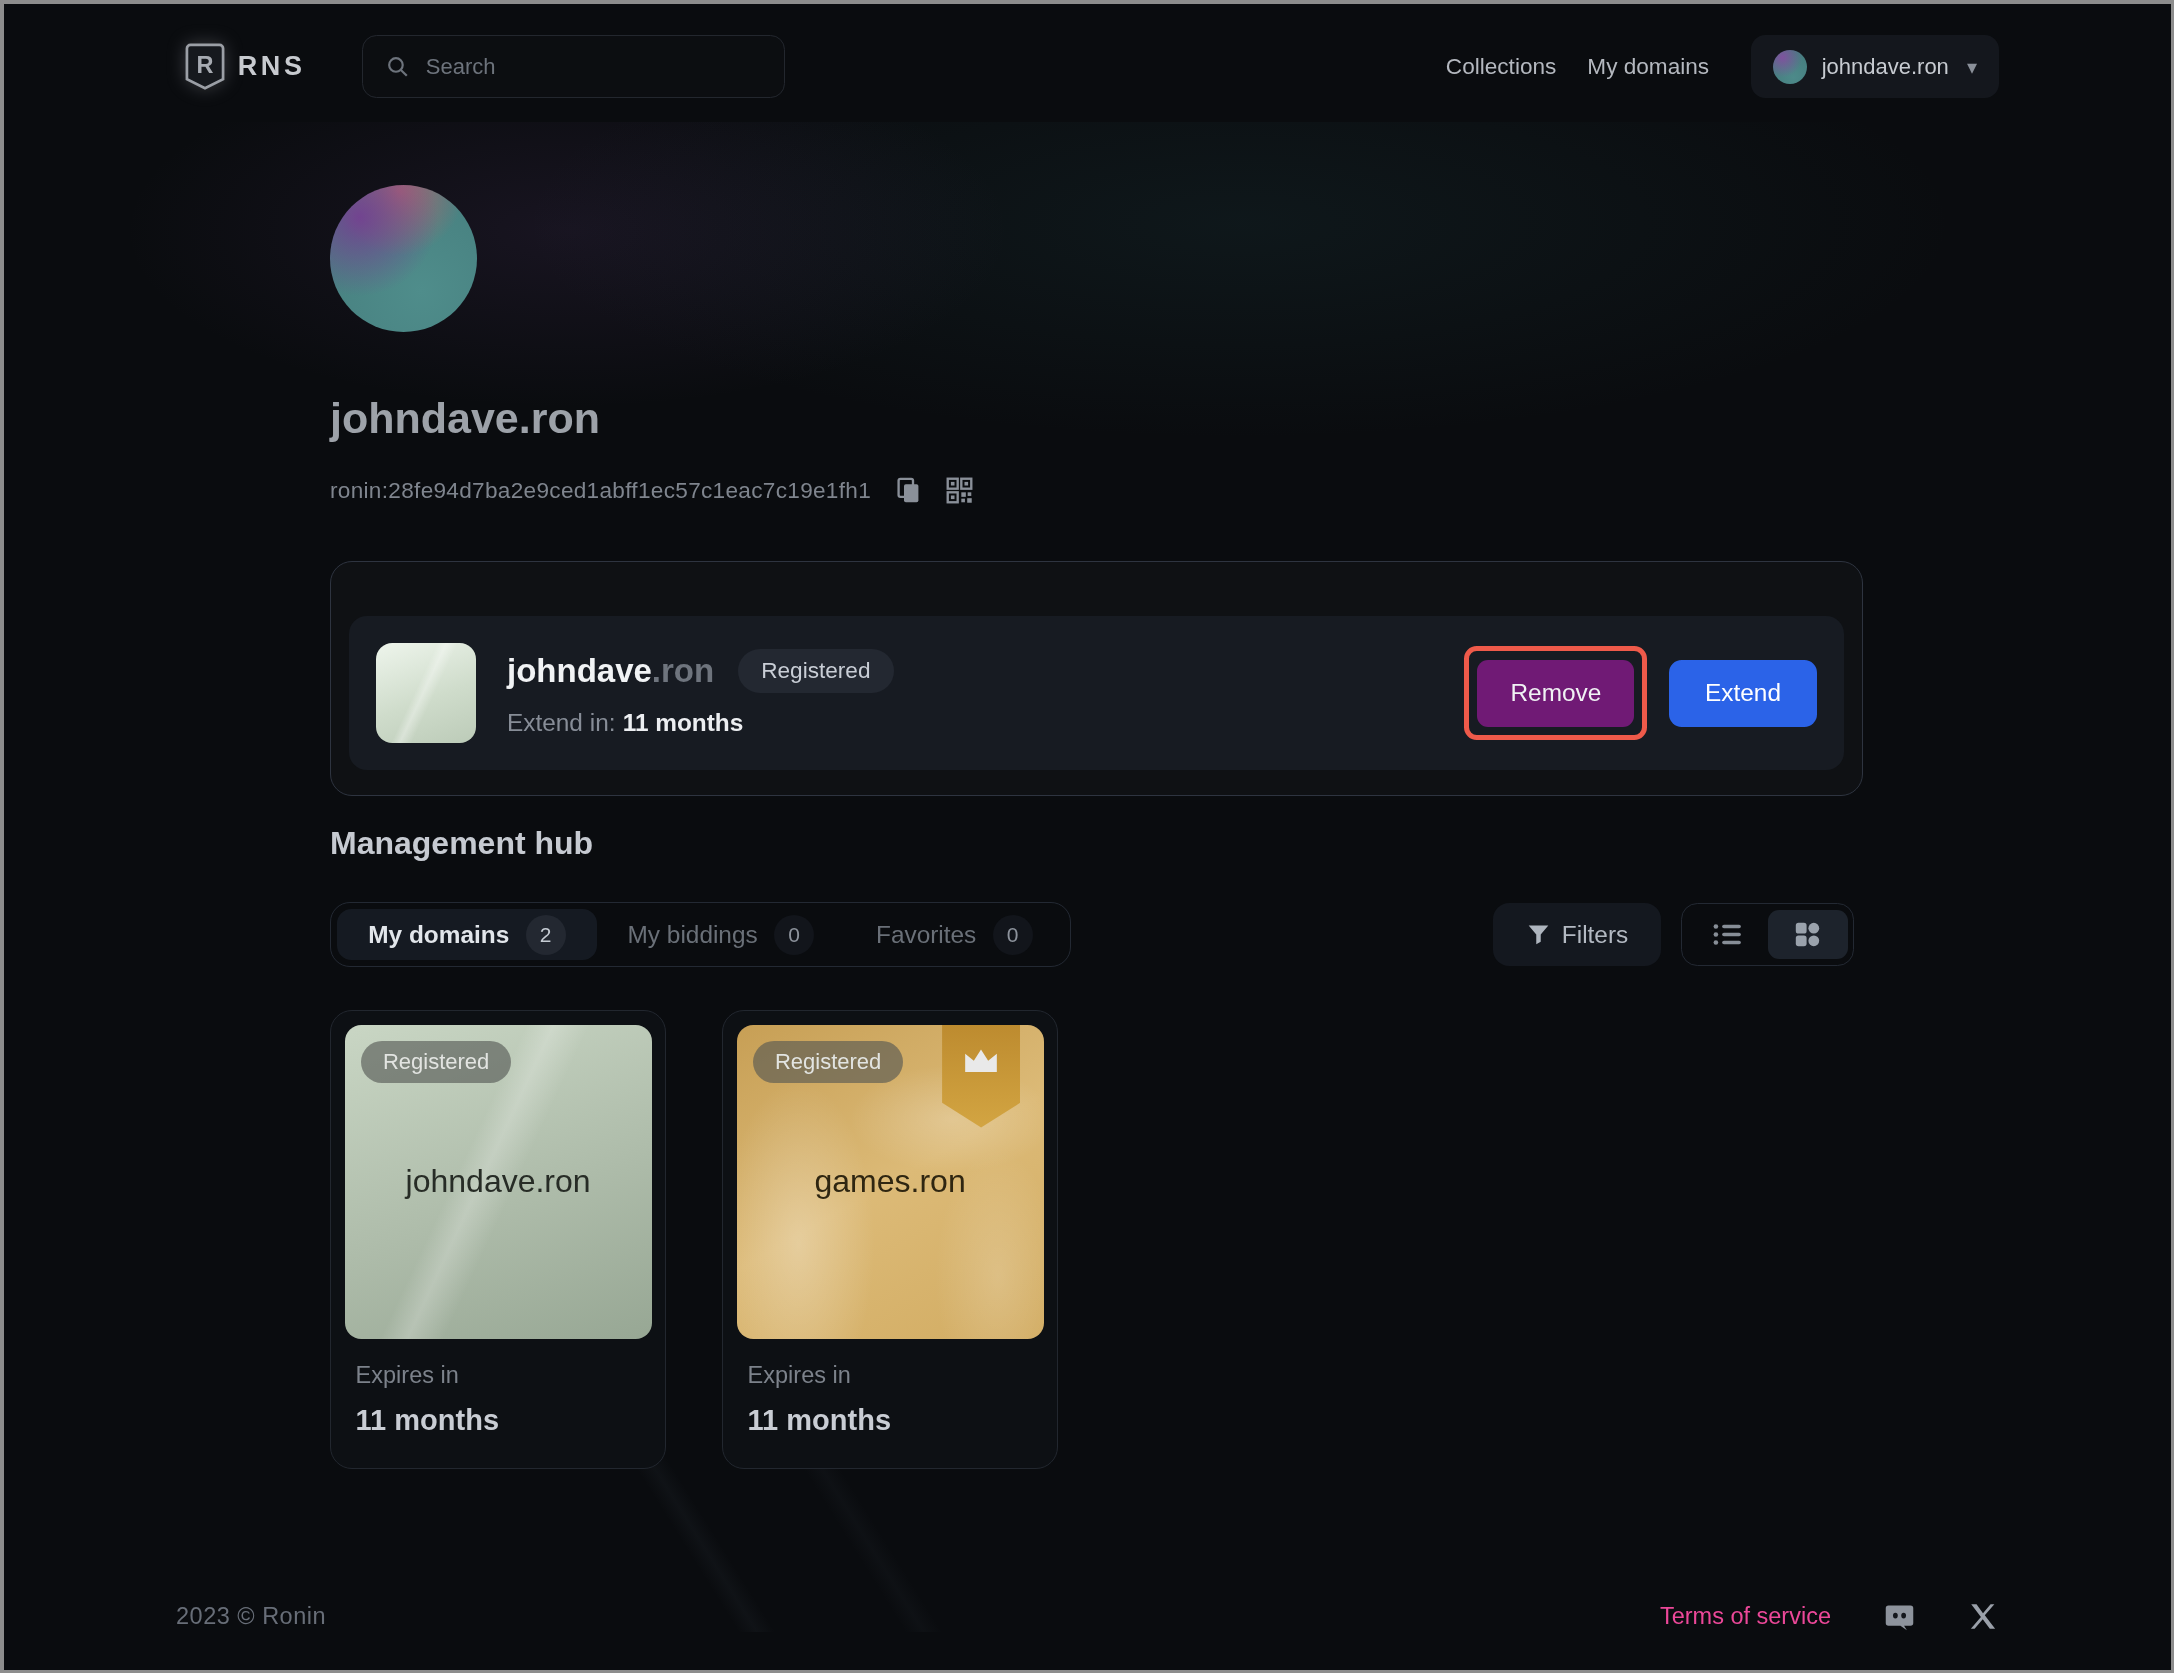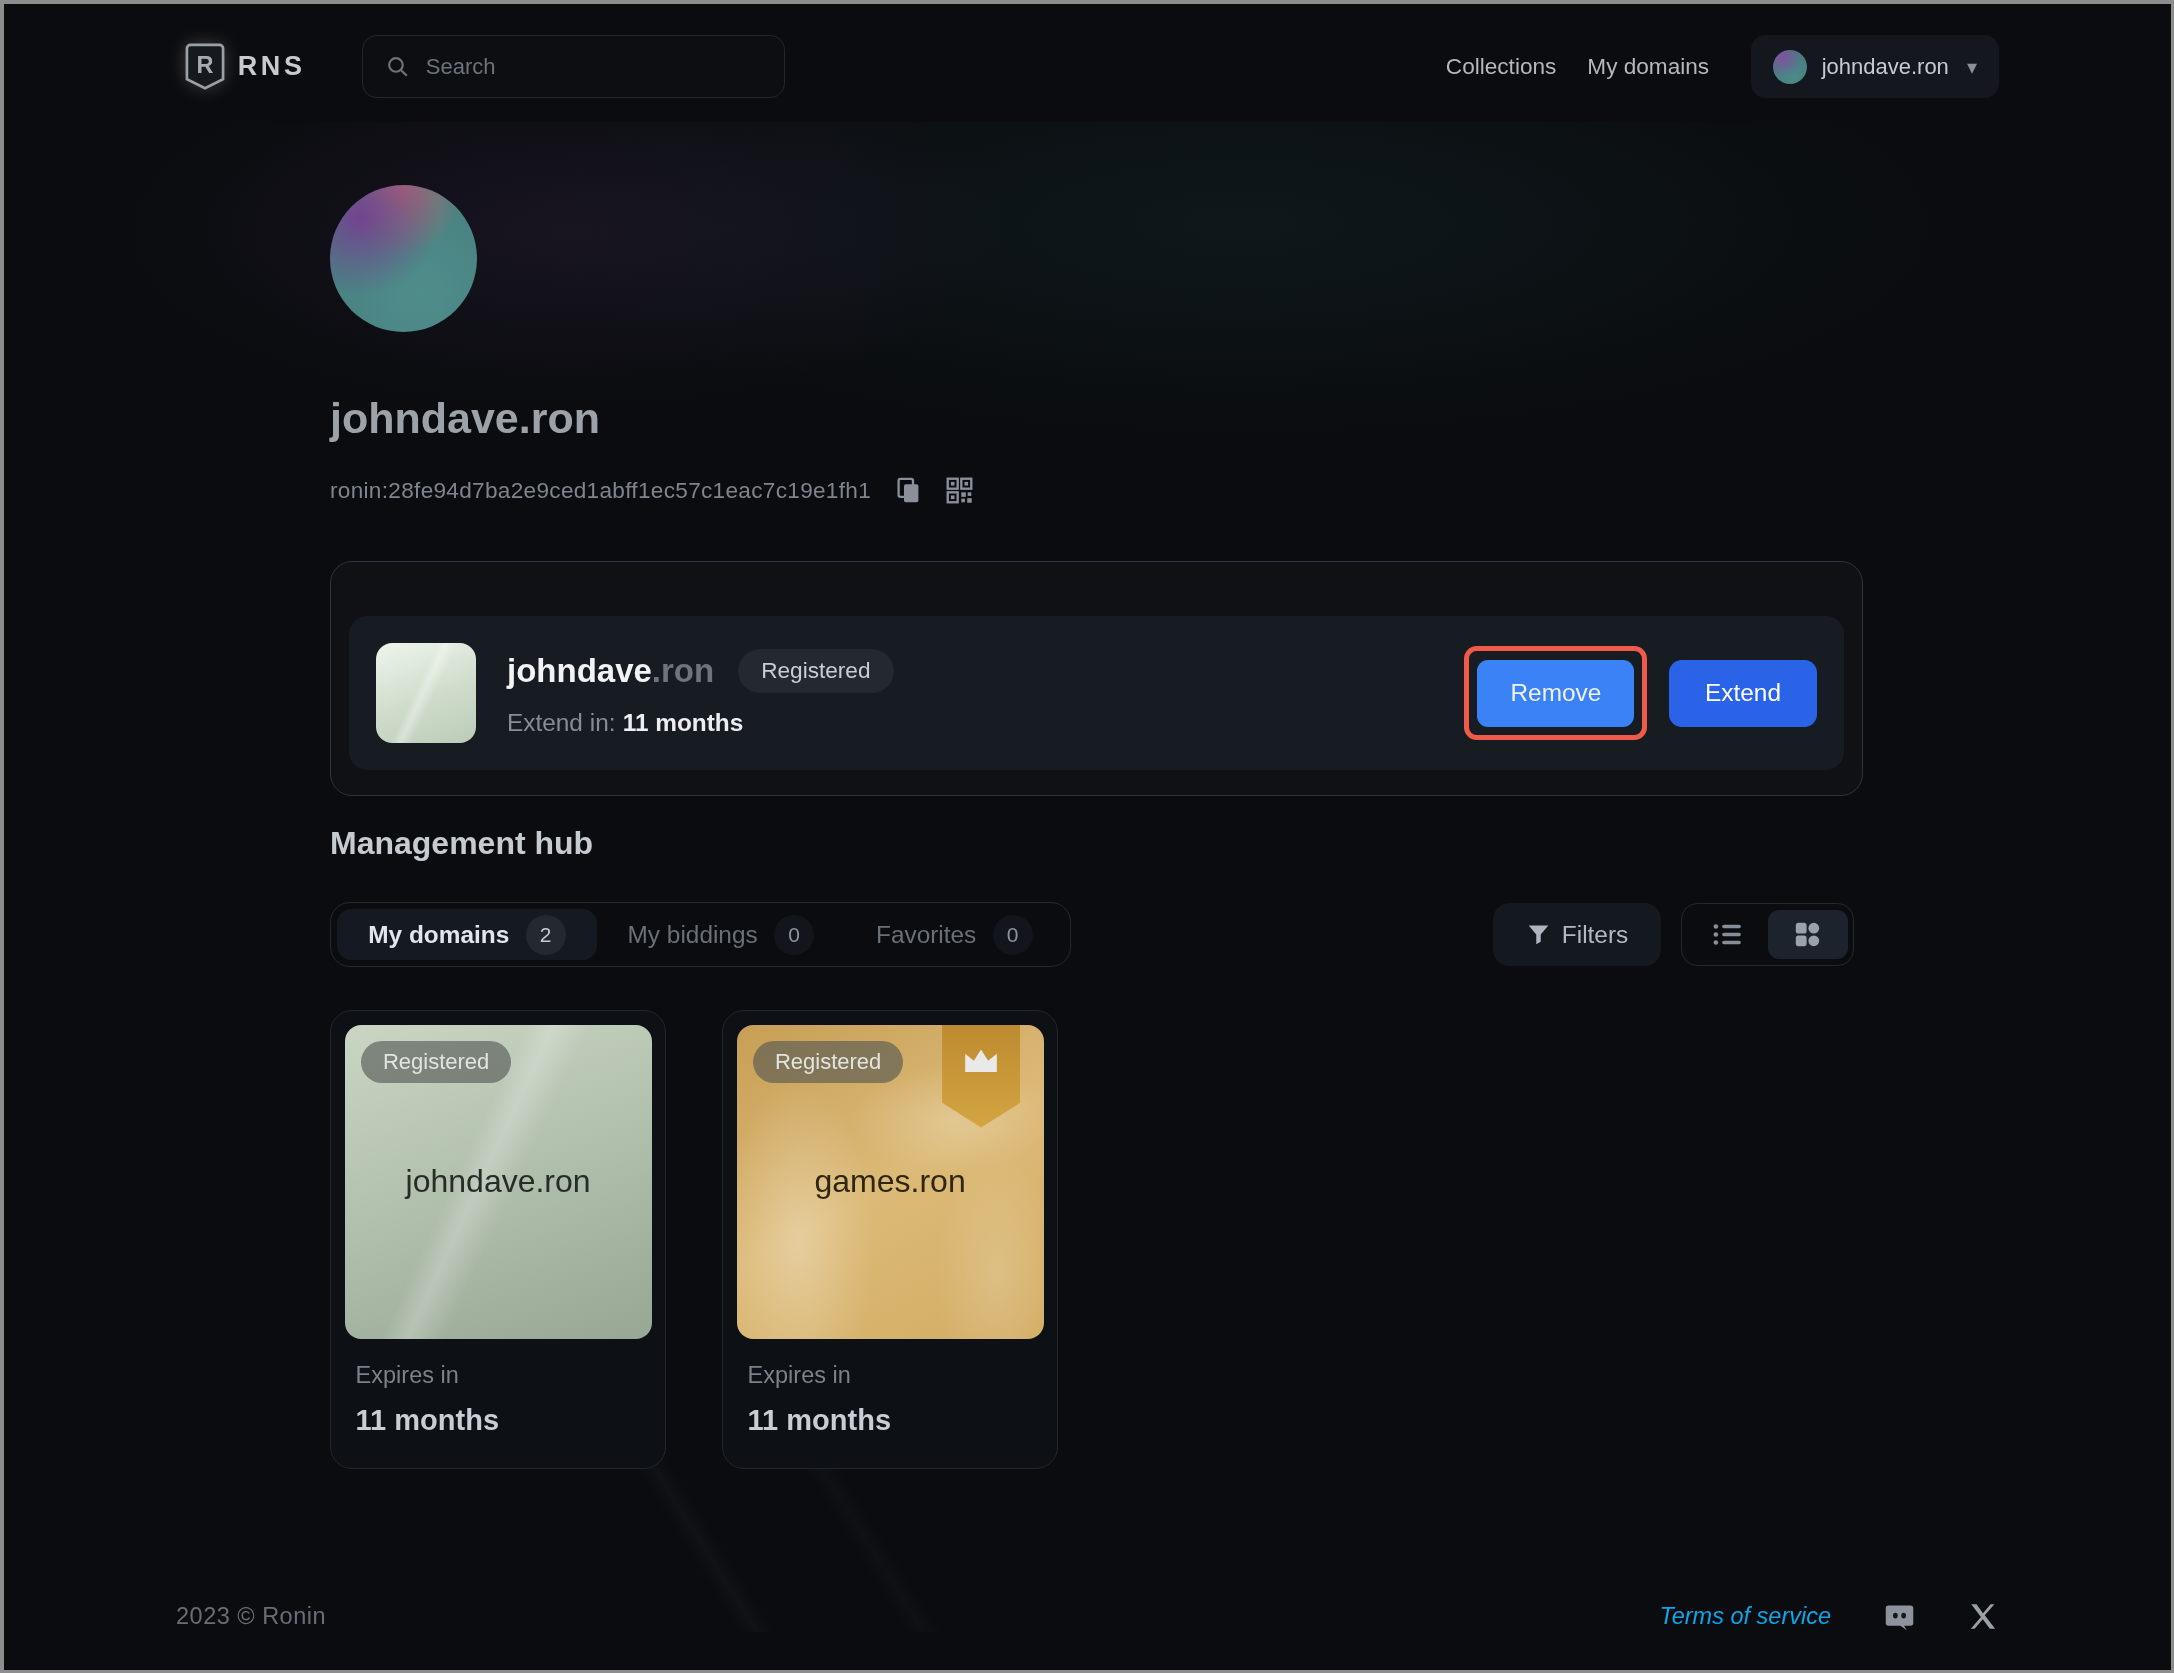--- a/index.html
+++ b/index.html
@@ -99,21 +99,21 @@
     background:#232831; border-radius:904px; padding:9px 23.5px;
     color:#c9ced6; font-size:22.6px;
   }
   .pn-line2{ margin-top:16.3px; font-size:24.4px; color:#878d97; }
   .pn-line2 b{ color:#eceef1; font-weight:bold; margin-left:7.2px; }
   .primary-actions{ margin-left:auto; display:flex; align-items:center; }
   .remove-highlight{
     border:5.4px solid #ef5a4a; border-radius:12.7px; padding:8.1px; margin-right:5.4px;
   }
   .btn-remove{
-    background:#3b82f6; border:none; border-radius:11px; padding:0 33px; height:67px;
+    background:#701a75; border:none; border-radius:11px; padding:0 33px; height:67px;
     color:#f0f2f4; font-size:24.4px; cursor:pointer; font-family:"Liberation Sans", sans-serif;
   }
   .btn-extend{
     background:#2b63e8; border:none; border-radius:12.7px; padding:0 36px; height:67px;
     color:#ffffff; font-size:24.4px; cursor:pointer; margin-left:16.3px;
     font-family:"Liberation Sans", sans-serif;
   }
 
   
   .hub-title{ margin-top:29px; font-size:32px; font-weight:bold; color:#c6cad1; }
@@ -190,21 +190,21 @@
   .meta-label{ font-size:23.5px; color:#7c828b; }
   .meta-value{ margin-top:14.5px; font-size:29px; font-weight:bold; color:#c9cdd4; }
 
   
   .footer{
     position:absolute; left:172px; right:172px; bottom:27px; height:54px;
     display:flex; align-items:center; z-index:5;
   }
   .copyright{ color:#686e78; font-size:23.5px; letter-spacing:0.5px; }
   .footer-right{ margin-left:auto; display:flex; align-items:center; gap:52px; }
-  .terms{ color:#0ea5e9; font-size:23.5px; text-decoration:none;font-style:italic; }
+  .terms{ color:#ec4899; font-size:23.5px; text-decoration:none; }
 
   svg{ display:block; }
 </style>
 </head>
 <body>
 
 <div class="viewport">
   <div class="banner-glow"></div>
   <div class="footer-streaks"></div>
 

